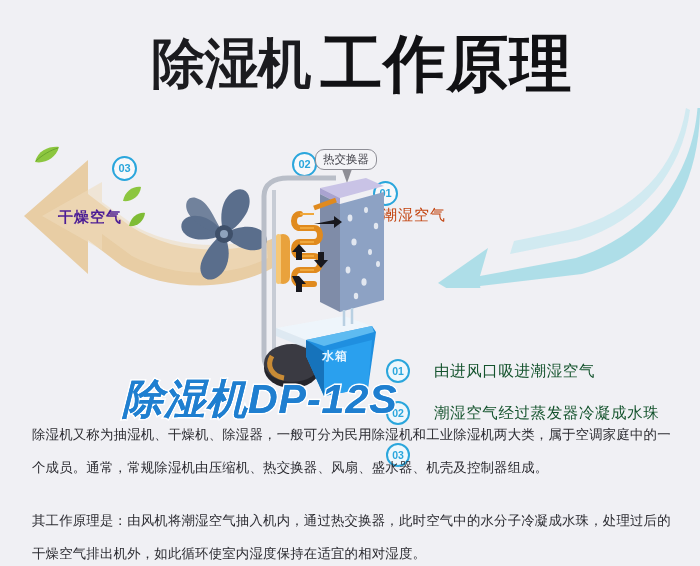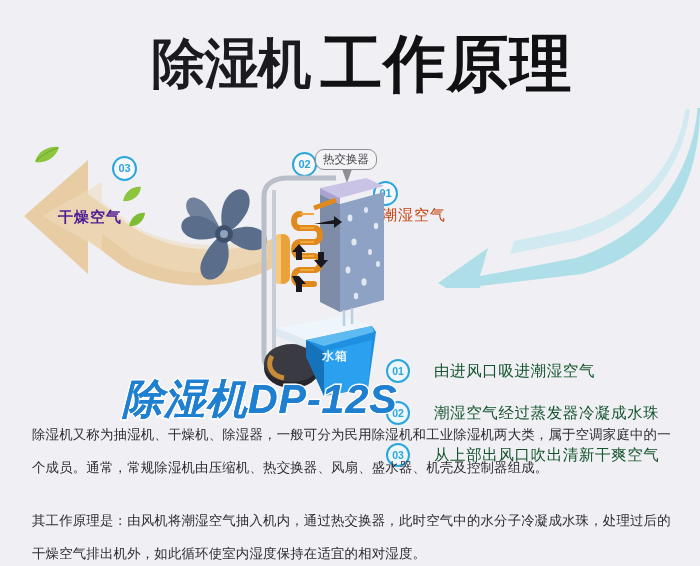--- a/index.html
+++ b/index.html
@@ -231,21 +231,20 @@
       <div class="step">
         <span class="step-badge">01</span>
         <span class="step-text">由进风口吸进潮湿空气</span>
       </div>
       <div class="step">
         <span class="step-badge">02</span>
         <span class="step-text">潮湿空气经过蒸发器冷凝成水珠</span>
       </div>
       <div class="step">
         <span class="step-badge">03</span>
-        <span class="step-text">从上部出风口吹出清新干爽空气</span>
       </div>
     </div>
 
     <div class="watermark">除湿机DP-12S</div>
     <div class="watermark-fill">除湿机DP-12S</div>
 
   </div>
 
   <div class="copy">
     <p class="para">除湿机又称为抽湿机、干燥机、除湿器，一般可分为民用除湿机和工业除湿机两大类，属于空调家庭中的一个成员。通常，常规除湿机由压缩机、热交换器、风扇、盛水器、机壳及控制器组成。</p>

